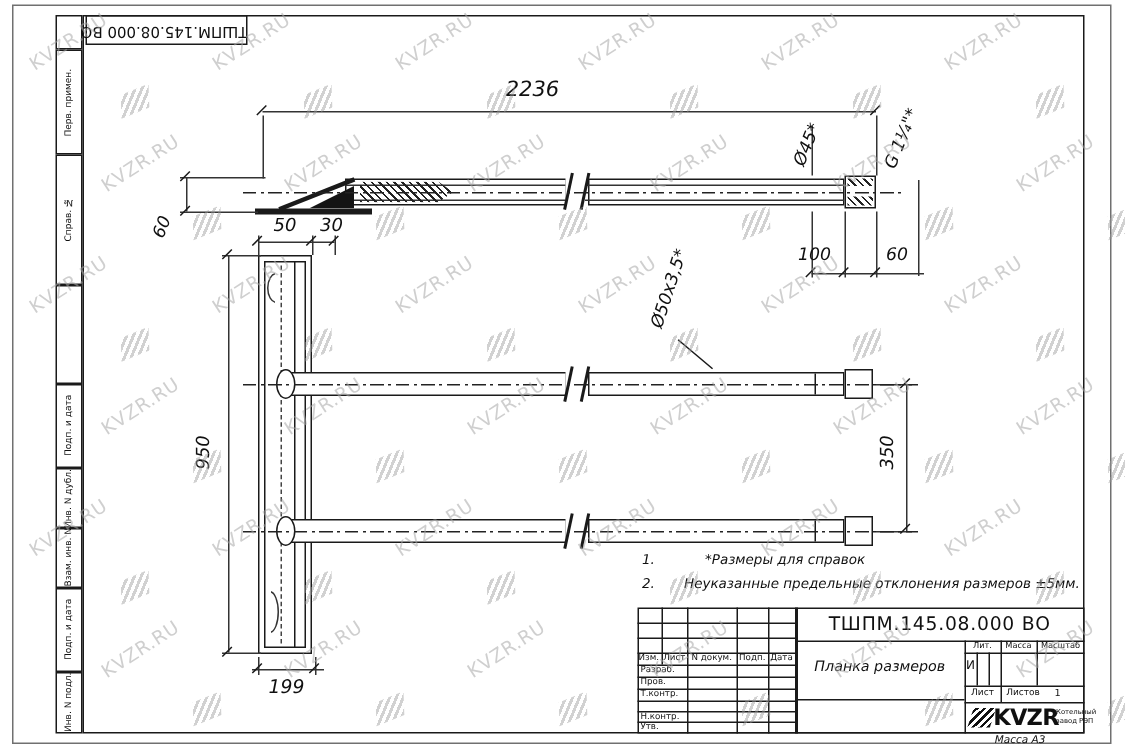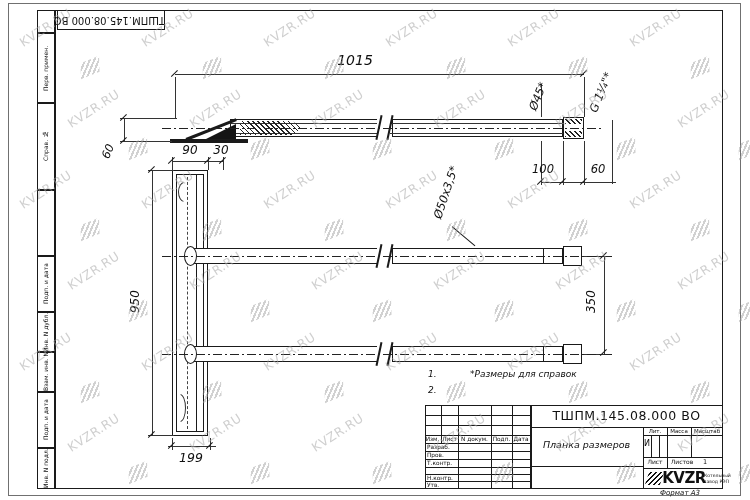--- a/index.html
+++ b/index.html
@@ -48,37 +48,38 @@
   <div class="txt tn" style="left:57px;top:10px;width:108px;height:20px;line-height:20px;font-size:10px;transform:rotate(180deg);">ТШПМ.145.08.000 ВО</div>
 
   <div class="mtx" style="left:37px;top:33px;width:18px;height:70px;">Перв. примен.</div>
   <div class="mtx" style="left:37px;top:103px;width:18px;height:87px;">Справ. №</div>
   <div class="mtx" style="left:37px;top:256px;width:18px;height:56px;">Подп. и дата</div>
   <div class="mtx" style="left:37px;top:312px;width:18px;height:40px;">Инв. N дубл.</div>
   <div class="mtx" style="left:37px;top:352px;width:18px;height:40px;">Взам. инв. N</div>
   <div class="mtx" style="left:37px;top:392px;width:18px;height:56px;">Подп. и дата</div>
   <div class="mtx" style="left:37px;top:448px;width:18px;height:41px;">Инв. N подл.</div>
 
-  <div class="txt" style="left:325px;top:53px;width:60px;font-size:14px;">1015</div>
+  <div class="txt" style="left:325px;top:53px;width:60px;font-size:14px;">2236</div>
   <div class="txt" style="left:528px;top:163px;width:30px;font-size:11.5px;">100</div>
   <div class="txt" style="left:585px;top:163px;width:26px;font-size:11.5px;">60</div>
   <div class="txt" style="left:92px;top:145px;width:32px;font-size:11.5px;transform:rotate(-68deg);">60</div>
-  <div class="txt" style="left:175px;top:144px;width:30px;font-size:12px;">90</div>
+  <div class="txt" style="left:175px;top:144px;width:30px;font-size:12px;">50</div>
   <div class="txt" style="left:206px;top:144px;width:30px;font-size:12px;">30</div>
   <div class="txt" style="left:116px;top:295px;width:40px;font-size:12px;transform:rotate(-90deg);">950</div>
   <div class="txt" style="left:572px;top:295px;width:40px;font-size:12px;transform:rotate(-90deg);">350</div>
   <div class="txt" style="left:168px;top:451px;width:46px;font-size:12.5px;">199</div>
 
   <div class="txt" style="left:512px;top:90px;width:52px;font-size:11.5px;transform:rotate(-68deg);">Ø45*</div>
   <div class="txt" style="left:570px;top:86px;width:62px;font-size:11.5px;transform:rotate(-68deg);">G 1¼"*</div>
   <div class="txt" style="left:398px;top:186px;width:96px;font-size:11.5px;transform:rotate(-72deg);">Ø50x3,5*</div>
 
   <div class="txt tl" style="left:428px;top:370px;width:16px;font-size:9px;">1.</div>
   <div class="txt tl" style="left:470px;top:370px;width:180px;font-size:9px;">*Размеры для справок</div>
   <div class="txt tl" style="left:428px;top:386px;width:16px;font-size:9px;">2.</div>
+  <div class="txt tl" style="left:456px;top:386px;width:262px;font-size:9px;">Неуказанные предельные отклонения размеров ±5мм.</div>
 
   <div class="txt tn" style="left:532px;top:408px;width:189px;font-size:12.5px;line-height:16px;letter-spacing:.5px;">ТШПМ.145.08.000 ВО</div>
   <div class="txt" style="left:532px;top:440px;width:109px;font-size:9.5px;">Планка размеров</div>
   <div class="txt tn" style="left:424px;top:436px;width:17px;font-size:5.8px;">Изм.</div>
   <div class="txt tn" style="left:441px;top:436px;width:17px;font-size:5.8px;">Лист</div>
   <div class="txt tn" style="left:458px;top:436px;width:33px;font-size:5.8px;">N докум.</div>
   <div class="txt tn" style="left:491px;top:436px;width:21px;font-size:5.8px;">Подп.</div>
   <div class="txt tn" style="left:512px;top:436px;width:18px;font-size:5.8px;">Дата</div>
   <div class="txt tn tl" style="left:427px;top:444px;width:30px;font-size:5.8px;">Разраб.</div>
   <div class="txt tn tl" style="left:427px;top:452px;width:30px;font-size:5.8px;">Пров.</div>
@@ -88,21 +89,21 @@
   <div class="txt tn" style="left:643px;top:428px;width:24px;font-size:5.5px;">Лит.</div>
   <div class="txt tn" style="left:667px;top:428px;width:24px;font-size:5.5px;">Масса</div>
   <div class="txt tn" style="left:691px;top:428px;width:32px;font-size:5.5px;">Масштаб</div>
   <div class="txt tn" style="left:643px;top:440px;width:8px;font-size:8px;">И</div>
   <div class="txt tn" style="left:644px;top:459px;width:22px;font-size:6px;">Лист</div>
   <div class="txt tn" style="left:668px;top:459px;width:28px;font-size:6px;">Листов</div>
   <div class="txt tn" style="left:698px;top:459px;width:14px;font-size:6.5px;">1</div>
   <div class="txt tn" style="left:662px;top:469px;width:44px;font-size:15px;font-weight:bold;line-height:19px;letter-spacing:-.5px;">KVZR</div>
   <div class="txt tn" style="left:704px;top:473px;width:20px;font-size:4.6px;">Котельный</div>
   <div class="txt tn" style="left:704px;top:479px;width:20px;font-size:4.6px;">завод РЭП</div>
-  <div class="txt" style="left:648px;top:490px;width:64px;font-size:7px;">Формат А3</div>
+  <div class="txt" style="left:648px;top:490px;width:64px;font-size:7px;">Масса А3</div>
 
 <div class="bx thin" style="left: 8px; top: 3px; width: 733px; height: 493px;"></div>
     <div class="bx thick" style="left: 55px; top: 10px; width: 668px; height: 479px;"></div>
     <div class="bx" style="left: 37px; top: 10px; width: 18px; height: 23px;"></div>
     <div class="bx" style="left: 37px; top: 33px; width: 18px; height: 70px;"></div>
     <div class="bx" style="left: 37px; top: 103px; width: 18px; height: 87px;"></div>
     <div class="bx" style="left: 37px; top: 190px; width: 18px; height: 66px;"></div>
     <div class="bx" style="left: 37px; top: 256px; width: 18px; height: 56px;"></div>
     <div class="bx" style="left: 37px; top: 312px; width: 18px; height: 40px;"></div>
     <div class="bx" style="left: 37px; top: 352px; width: 18px; height: 40px;"></div>

